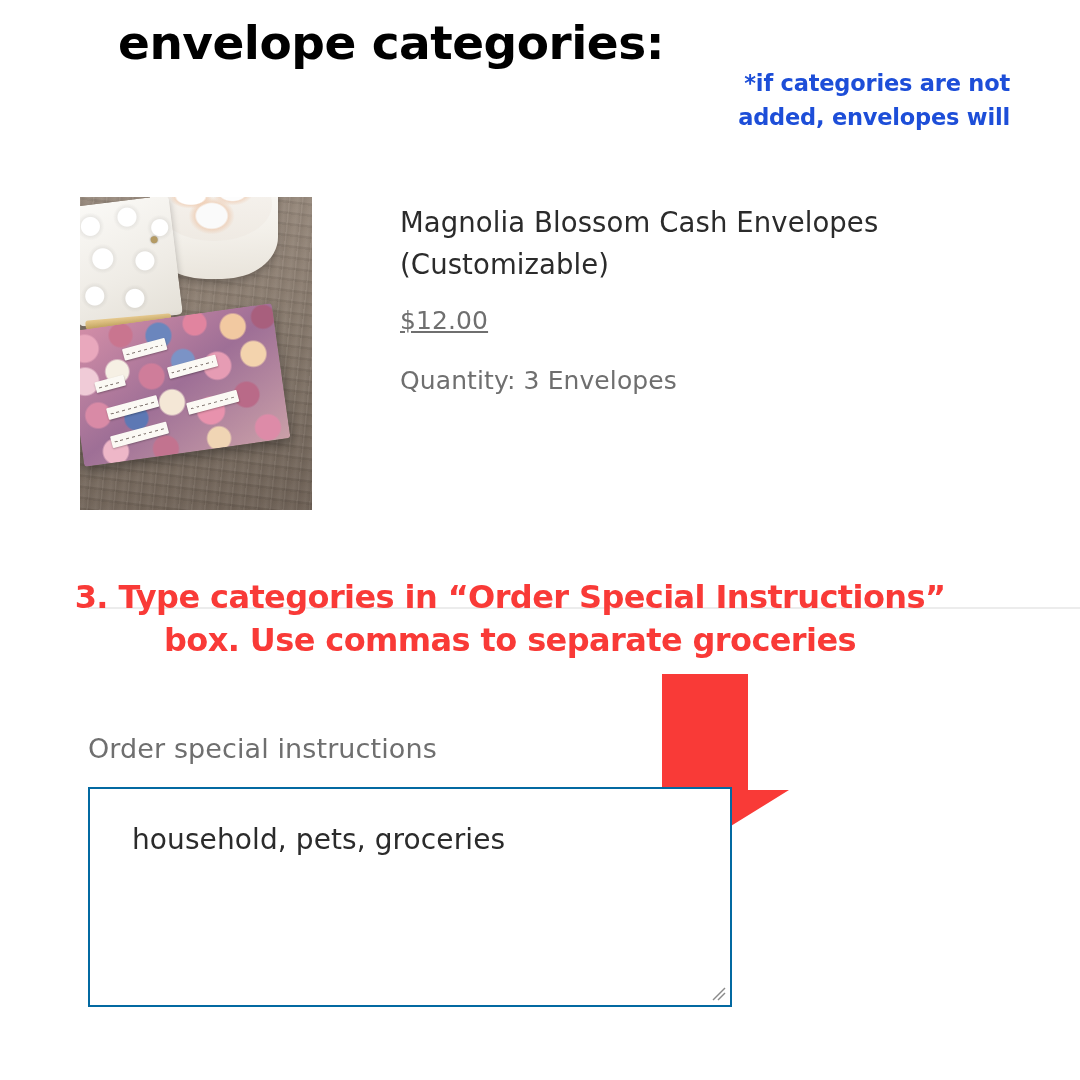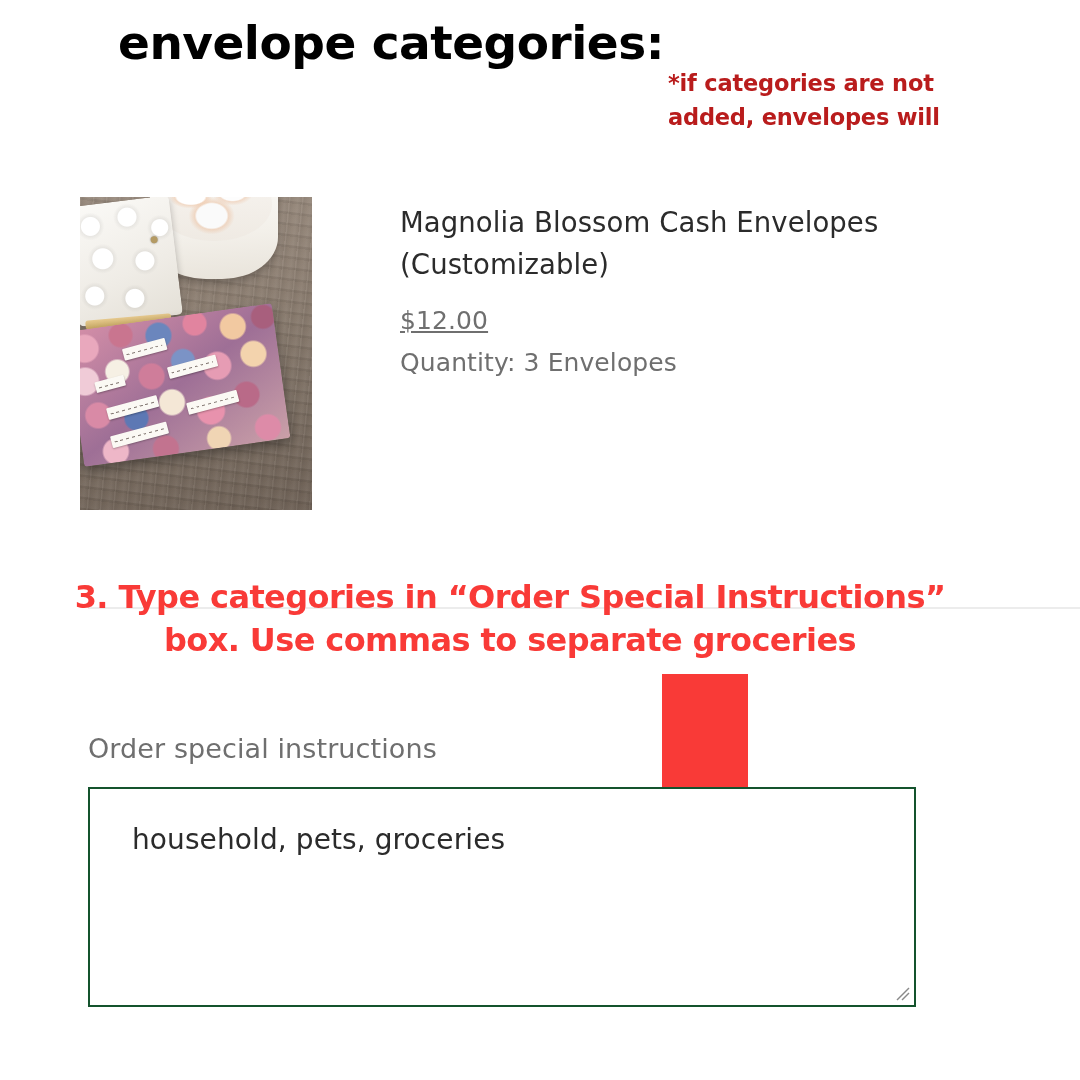--- a/index.html
+++ b/index.html
@@ -41,22 +41,22 @@
   .note {
     position: absolute;
     left: 668px;
     top: 66px;
     width: 342px;
     font-family: "DejaVu Sans", sans-serif;
     font-weight: 700;
     font-size: 22.5px;
     line-height: 34px;
     letter-spacing: -0.2px;
-    color: #b91c1c;
-    text-align: left;
+    color: #1d4ed8;
+    text-align: right;
   }
   .note .nt-line { display: block; white-space: nowrap; }
 
   
   .product-row {
     position: absolute;
     left: 80px;
     top: 197px;
     width: 880px;
     height: 320px;
@@ -242,21 +242,21 @@
     color: #6f6f6f;
     margin: 19px 0 0 0;
     letter-spacing: .1px;
     text-decoration: underline;
   }
   .product-qty {
     font-family: "DejaVu Sans", sans-serif;
     font-size: 25px;
     line-height: 34px;
     color: #6f6f6f;
-    margin: 8px 0 0 0;
+    margin: 26px 0 0 0;
     letter-spacing: .1px;
   }
 
   
   .divider {
     position: absolute;
     left: 88px;
     top: 607px;
     width: 992px;
     height: 2px;
@@ -296,24 +296,24 @@
     font-family: "DejaVu Sans", sans-serif;
     font-size: 27px;
     line-height: 36px;
     color: #6f6f6f;
     letter-spacing: .1px;
   }
   .textarea-box {
     position: absolute;
     left: 88px;
     top: 787px;
-    width: 828px;
+    width: 644px;
     height: 220px;
     box-sizing: border-box;
-    border: 2px solid #14532d;
+    border: 2px solid #0369a1;
     background: #ffffff;
   }
   .textarea-value {
     position: absolute;
     left: 42px;
     top: 33px;
     font-family: "DejaVu Sans", sans-serif;
     font-size: 28px;
     line-height: 36px;
     color: #2b2b2b;

